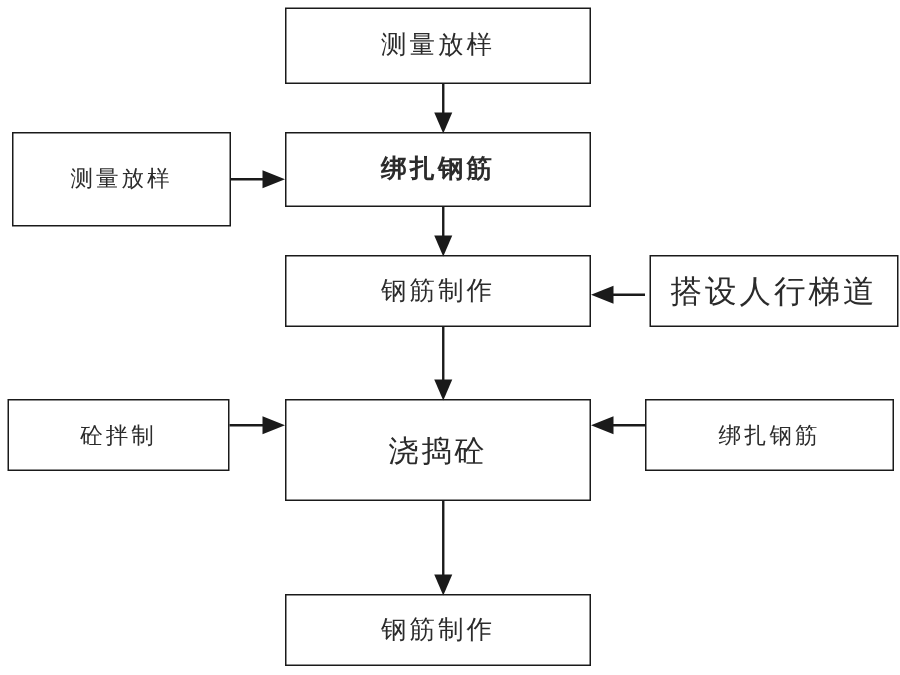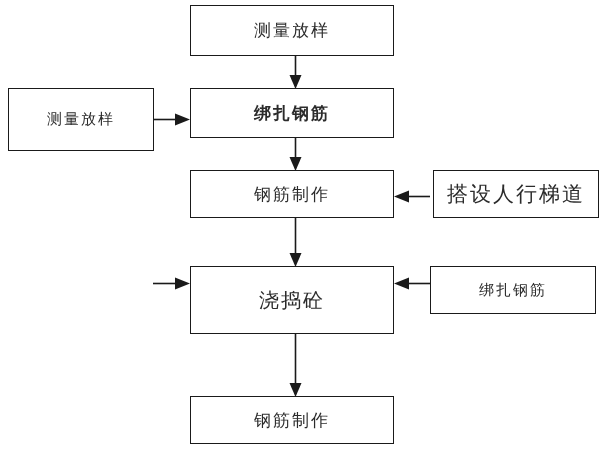--- a/index.html
+++ b/index.html
@@ -86,20 +86,23 @@
   </div>
 
   <div class="node n-formwork">
     <span class="node-label">钢筋制作</span>
   </div>
 
   <div class="node n-stairway">
     <span class="node-label">搭设人行梯道</span>
   </div>
 
+  <div class="node n-mixing">
+    <span class="node-label">砼拌制</span>
+  </div>
 
   <div class="node n-pouring">
     <span class="node-label">浇捣砼</span>
   </div>
 
   <div class="node n-testblock">
     <span class="node-label">绑扎钢筋</span>
   </div>
 
   <div class="node n-curing">

